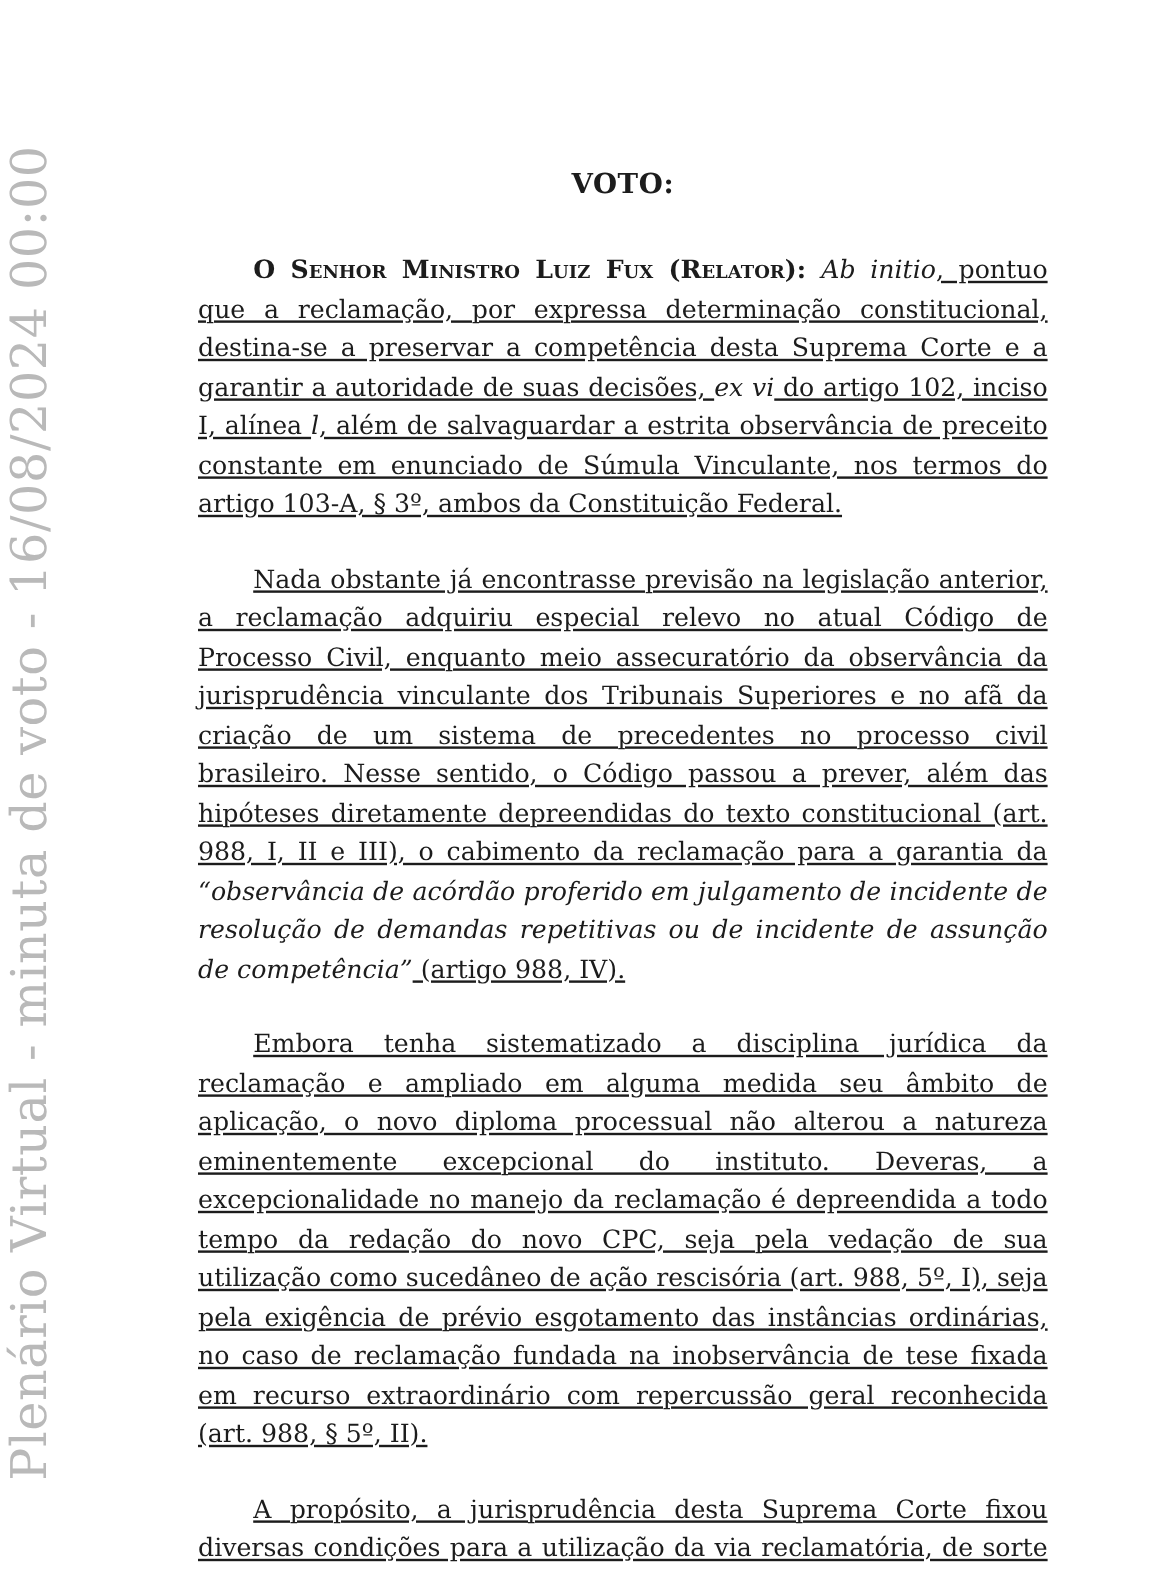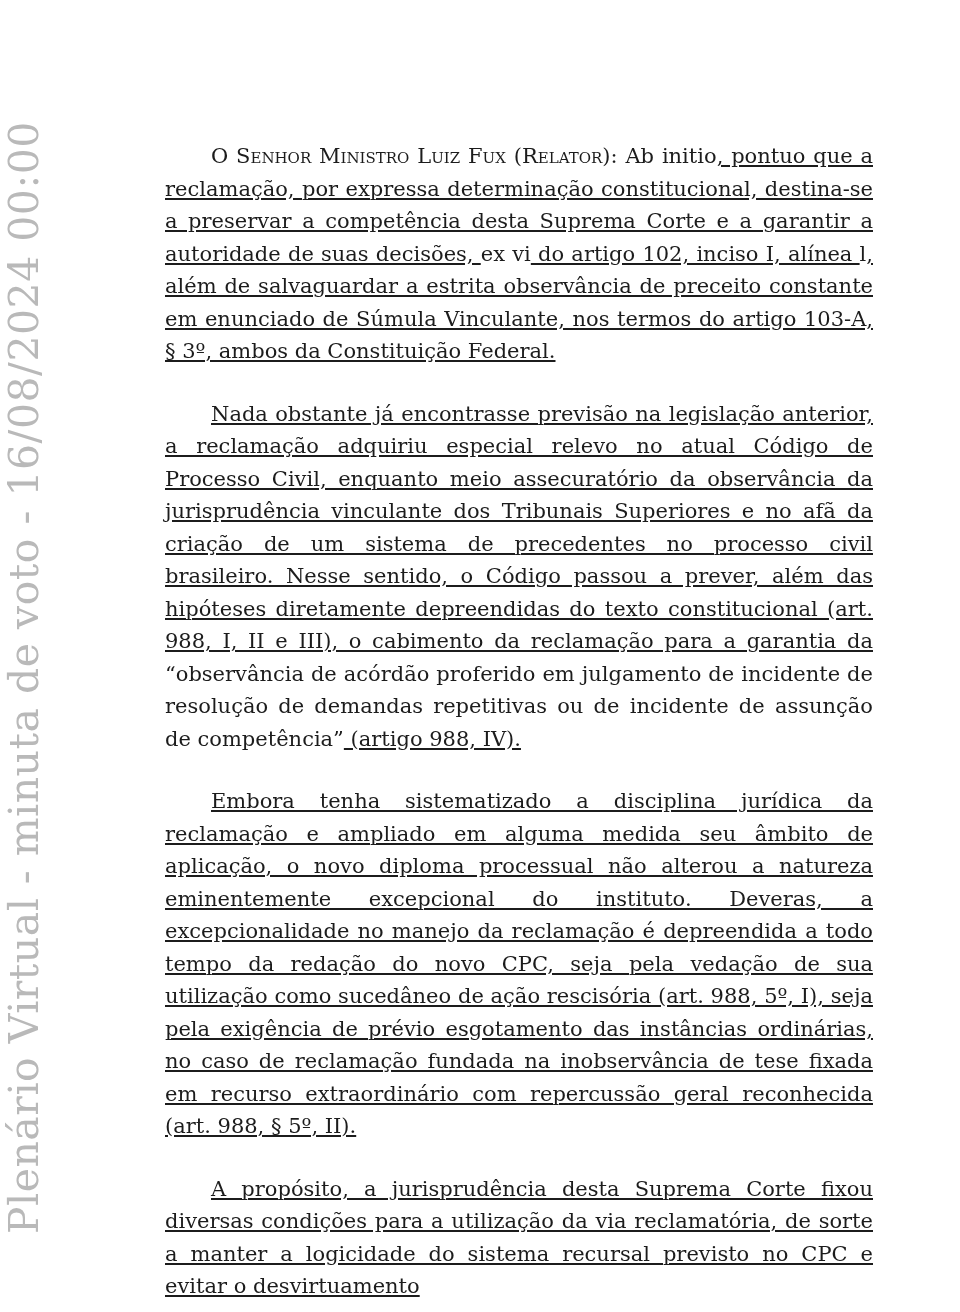--- a/index.html
+++ b/index.html
@@ -53,35 +53,37 @@
     text-align: justify;
     text-indent: 46px;
     margin: 0 0 30px 0;
   }
   .seg-normal {
     font-style: normal;
     font-weight: normal;
     text-decoration: underline;
   }
   .seg-italic {
+    font-style: italic;
   }
   .seg-smallcaps-bold {
     font-variant: small-caps;
-    font-weight: normal;
+    font-weight: bold;
     margin-top: 47px;
   }
 </style>
 </head>
 <body>
 
 <div class="page">
 
   <div class="watermark" style="color: rgb(185, 185, 185);">Plenário Virtual - minuta de voto - 16/08/2024 00:00</div>
 
   <div class="content" style="color: rgb(28, 28, 28);">
+    <div class="doc-title">VOTO:</div>
 
     <div class="doc-body">
 
     <p><span class="seg-smallcaps-bold">O Senhor Ministro Luiz Fux (Relator): </span><span class="seg-italic">Ab initio</span><span class="seg-normal">, pontuo que a reclamação, por expressa determinação constitucional, destina-se a preservar a competência desta Suprema Corte e a garantir a autoridade de suas decisões, </span><span class="seg-italic">ex vi</span><span class="seg-normal"> do artigo 102, inciso I, alínea </span><span class="seg-italic">l</span><span class="seg-normal">, além de salvaguardar a estrita observância de preceito constante em enunciado de Súmula Vinculante, nos termos do artigo 103-A, § 3º, ambos da Constituição Federal.</span></p>
         <p><span class="seg-normal">Nada obstante já encontrasse previsão na legislação anterior, a reclamação adquiriu especial relevo no atual Código de Processo Civil, enquanto meio assecuratório da observância da jurisprudência vinculante dos Tribunais Superiores e no afã da criação de um sistema de precedentes no processo civil brasileiro. Nesse sentido, o Código passou a prever, além das hipóteses diretamente depreendidas do texto constitucional (art. 988, I, II e III), o cabimento da reclamação para a garantia da </span><span class="seg-italic">“observância de acórdão proferido em julgamento de incidente de resolução de demandas repetitivas ou de incidente de assunção de competência”</span><span class="seg-normal"> (artigo 988, IV).</span></p>
         <p><span class="seg-normal">Embora tenha sistematizado a disciplina jurídica da reclamação e ampliado em alguma medida seu âmbito de aplicação, o novo diploma processual não alterou a natureza eminentemente excepcional do instituto. Deveras, a excepcionalidade no manejo da reclamação é depreendida a todo tempo da redação do novo CPC, seja pela vedação de sua utilização como sucedâneo de ação rescisória (art. 988, 5º, I), seja pela exigência de prévio esgotamento das instâncias ordinárias, no caso de reclamação fundada na inobservância de tese fixada em recurso extraordinário com repercussão geral reconhecida (art. 988, § 5º, II).</span></p>
         <p><span class="seg-normal">A propósito, a jurisprudência desta Suprema Corte fixou diversas condições para a utilização da via reclamatória, de sorte a manter a logicidade do sistema recursal previsto no CPC e evitar o desvirtuamento</span></p>
       </div>
   </div>
 

